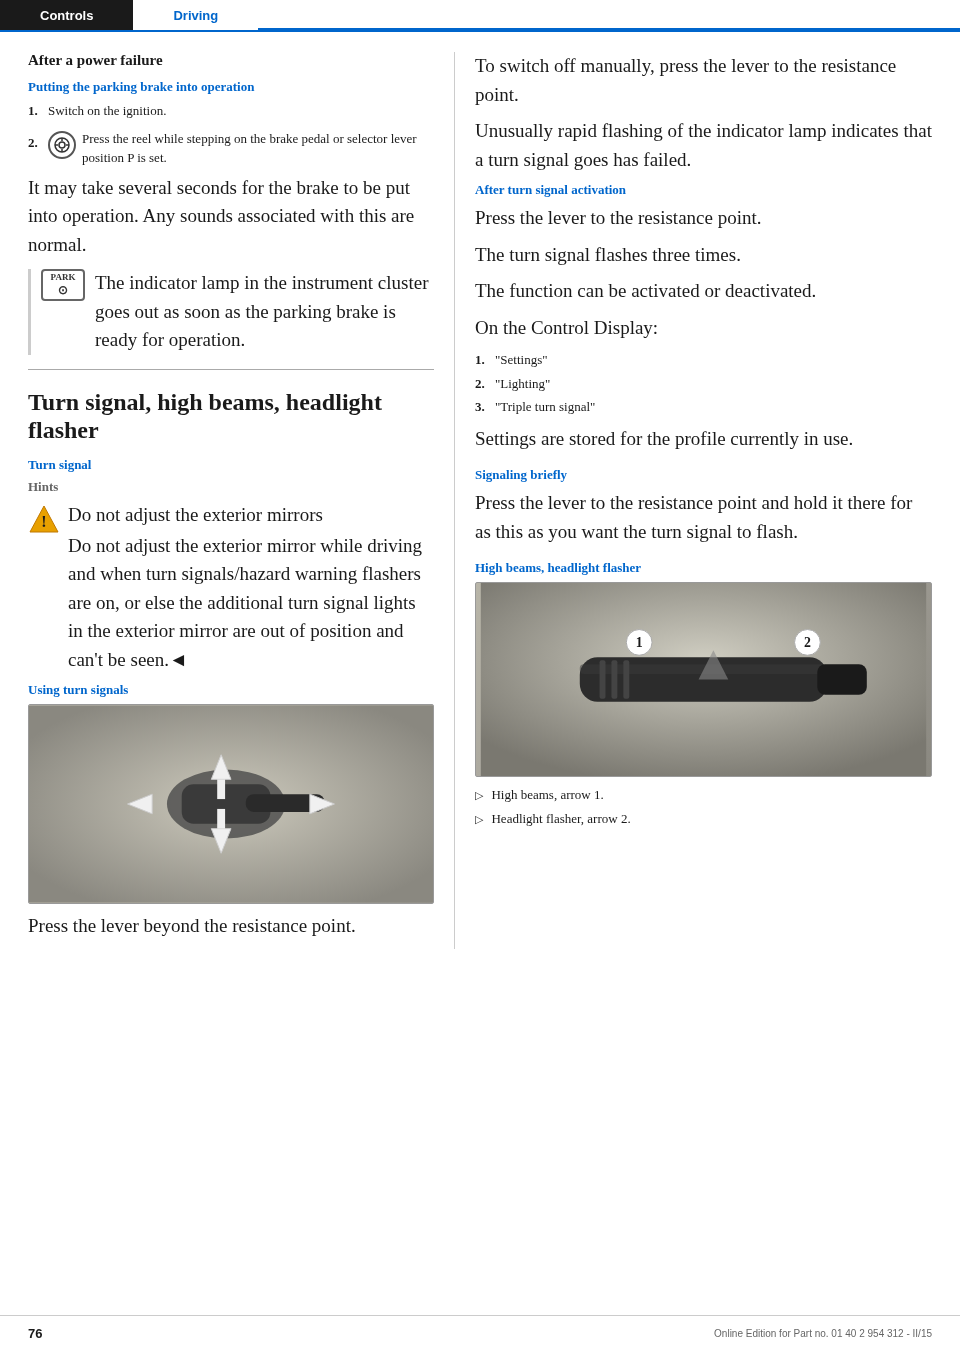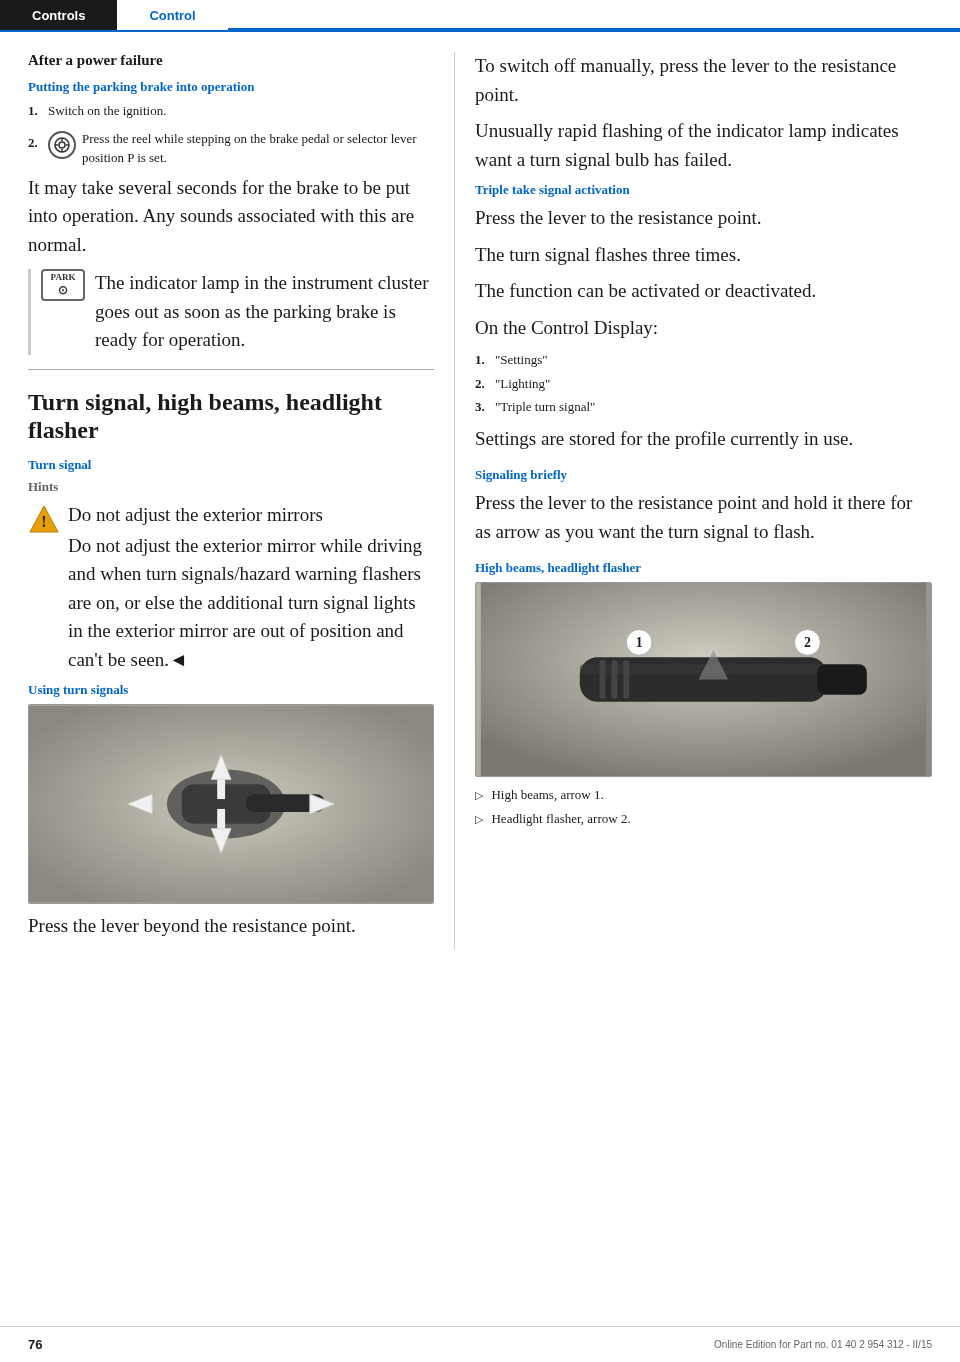--- a/index.html
+++ b/index.html
@@ -16,21 +16,21 @@
     
     .header {
       display: flex;
       height: 32px;
       border-bottom: 2px solid #0066cc;
     }
     .header-tab {
       display: flex;
       align-items: center;
       justify-content: center;
-      padding: 0 32px;
+      padding: 0 40px;
       font-size: 13px;
       font-weight: bold;
     }
     .header-tab.active {
       background: #1a1a1a;
       color: #fff;
     }
     .header-tab.inactive {
       background: #fff;
       color: #0066cc;
@@ -186,21 +186,21 @@
       margin-bottom: 4px;
     }
     .num-list-right li .n {
       font-weight: bold;
       min-width: 20px;
     }
 
     
     .footer {
       position: absolute;
-      bottom: 0;
+      bottom: 11px;
       left: 0;
       right: 0;
       height: 36px;
       display: flex;
       align-items: center;
       justify-content: space-between;
       padding: 0 28px;
       border-top: 1px solid #ccc;
     }
     .footer-page {
@@ -271,21 +271,21 @@
     }
   </style>
 </head>
 <body>
 
 <div class="header">
   <div class="header-tab active">
     <span>Controls</span>
   </div>
   <div class="header-tab inactive">
-    <span>Control</span>
+    <span>Driving</span>
   </div>
   <div style="flex:1; border-bottom: 2px solid #0066cc; align-self: flex-end; height: 2px; margin-top: auto;"></div>
 </div>
 
 <div class="content">
 
   <div class="col-left">
 
     <div class="section-break">
       <div class="section-title-bold">After a power failure</div>
@@ -380,24 +380,24 @@
       </div>
 
       <p class="body-text">Press the lever beyond the resistance point.</p>
     </div>
 
   </div>
 
   <div class="col-right">
 
     <p class="body-text">To switch off manually, press the lever to the resistance point.</p>
-    <p class="body-text">Unusually rapid flashing of the indicator lamp indicates want a turn signal bulb has failed.</p>
+    <p class="body-text">Unusually rapid flashing of the indicator lamp indicates that a turn signal goes has failed.</p>
 
     <div class="section-break">
-      <div class="subsection-title">Triple take signal activation</div>
+      <div class="subsection-title">After turn signal activation</div>
 
       <p class="body-text">Press the lever to the resistance point.</p>
       <p class="body-text">The turn signal flashes three times.</p>
       <p class="body-text">The function can be activated or deactivated.</p>
       <p class="body-text">On the Control Display:</p>
 
       <ul class="num-list-right">
         <li>
           <span class="n">1.</span>
           <span>"Settings"</span>
@@ -410,21 +410,21 @@
           <span class="n">3.</span>
           <span>"Triple turn signal"</span>
         </li>
       </ul>
 
       <p class="body-text">Settings are stored for the profile currently in use.</p>
     </div>
 
     <div class="section-break">
       <div class="subsection-title">Signaling briefly</div>
-      <p class="body-text">Press the lever to the resistance point and hold it there for as arrow as you want the turn signal to flash.</p>
+      <p class="body-text">Press the lever to the resistance point and hold it there for as this as you want the turn signal to flash.</p>
     </div>
 
     <div>
       <div class="subsection-title">High beams, headlight flasher</div>
 
       <div class="hb-illustration">
         <svg width="100%" height="100%" viewBox="0 0 450 195" preserveAspectRatio="xMidYMid meet">
           <defs>
             <radialGradient id="bg2" cx="50%" cy="40%" r="65%">
               <stop offset="0%" stop-color="#d0cec2"></stop>

